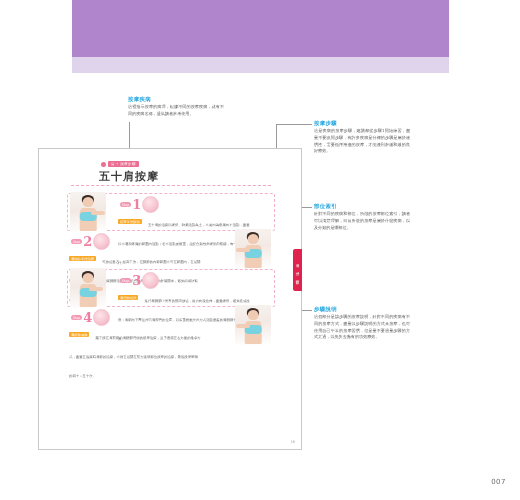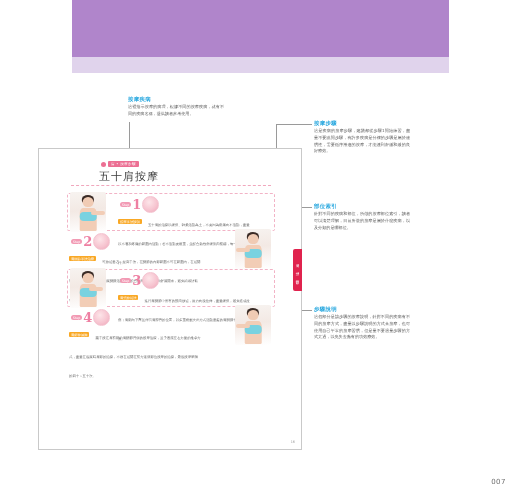--- a/index.html
+++ b/index.html
@@ -52,21 +52,21 @@
     background:#ec6f93;color:#fff;font-size:3.6px;padding:1px 3px;
     border-radius:1px;letter-spacing:.3px;white-space:nowrap;
   }
   .tag-icon{
     width:5px;height:5px;border-radius:50%;background:#ec6f93;
     display:inline-block;
   }
 
   .book-title{
     position:absolute;left:60px;top:20px;
-    font-size:11px;font-weight:normal;color:#3b3b3b;letter-spacing:1px;
+    font-size:11px;font-weight:bold;color:#3b3b3b;letter-spacing:1px;
     font-family:"DejaVu Sans","Liberation Sans",sans-serif;
   }
   .title-rule{
     position:absolute;left:32px;top:36px;width:200px;height:0;
     border-top:1px dashed #f1a7bd;
   }
 
   
   .step{position:absolute;left:28px;width:206px;height:36px;}
   .step.boxed{border:1px dashed #f2b3c6;border-radius:2px;}

